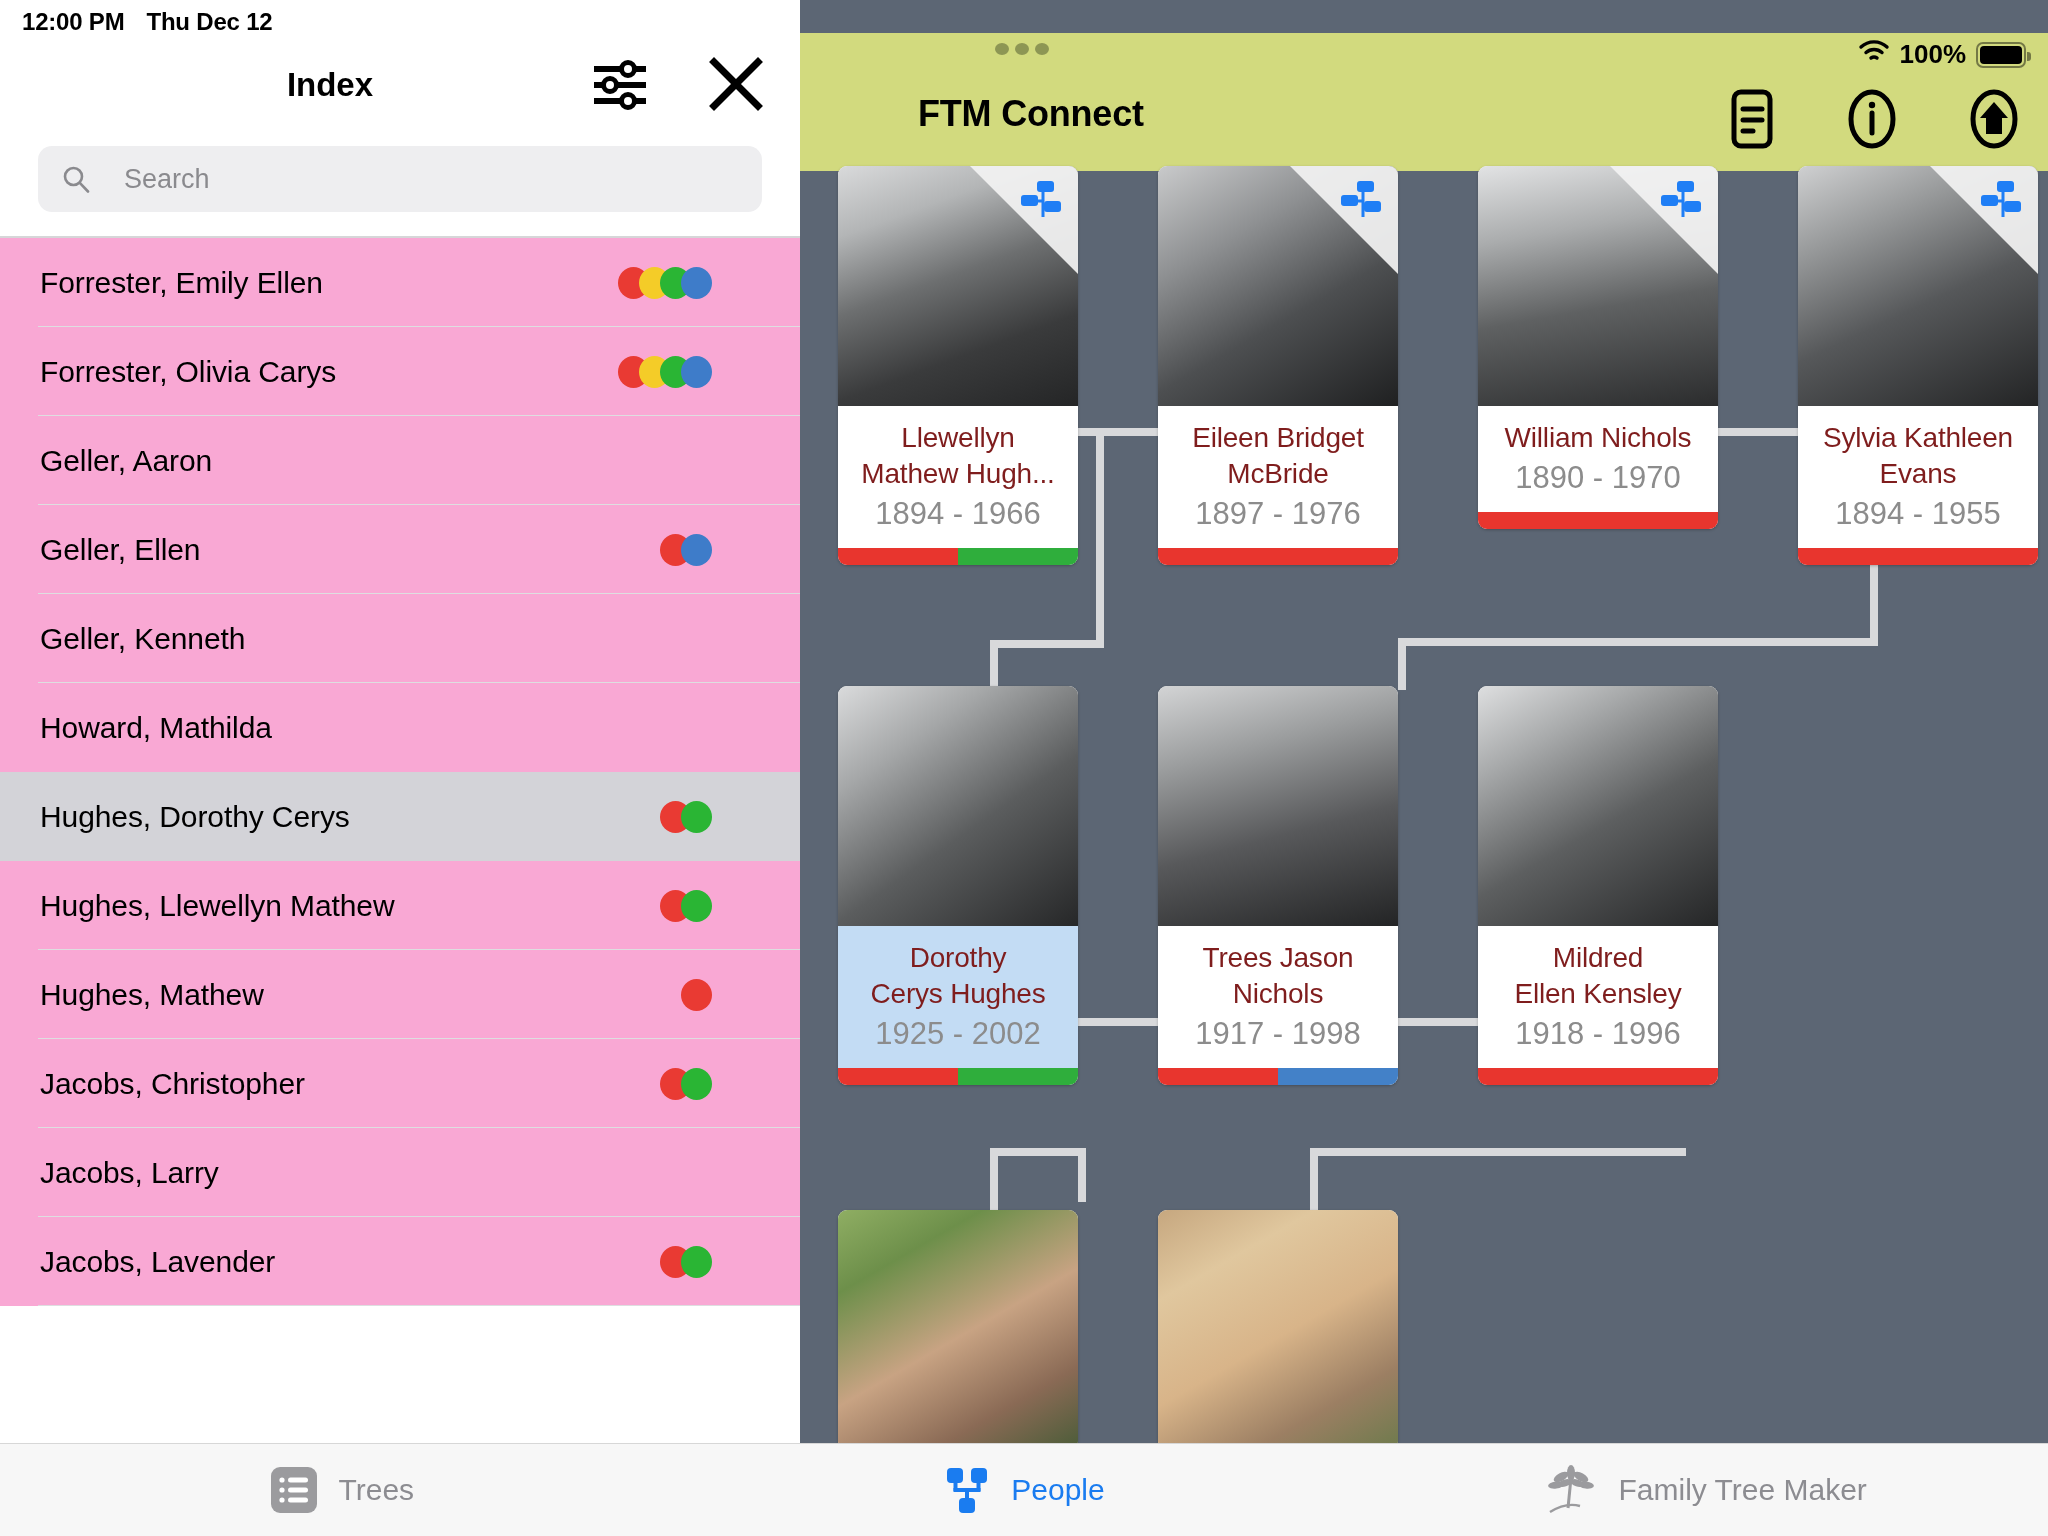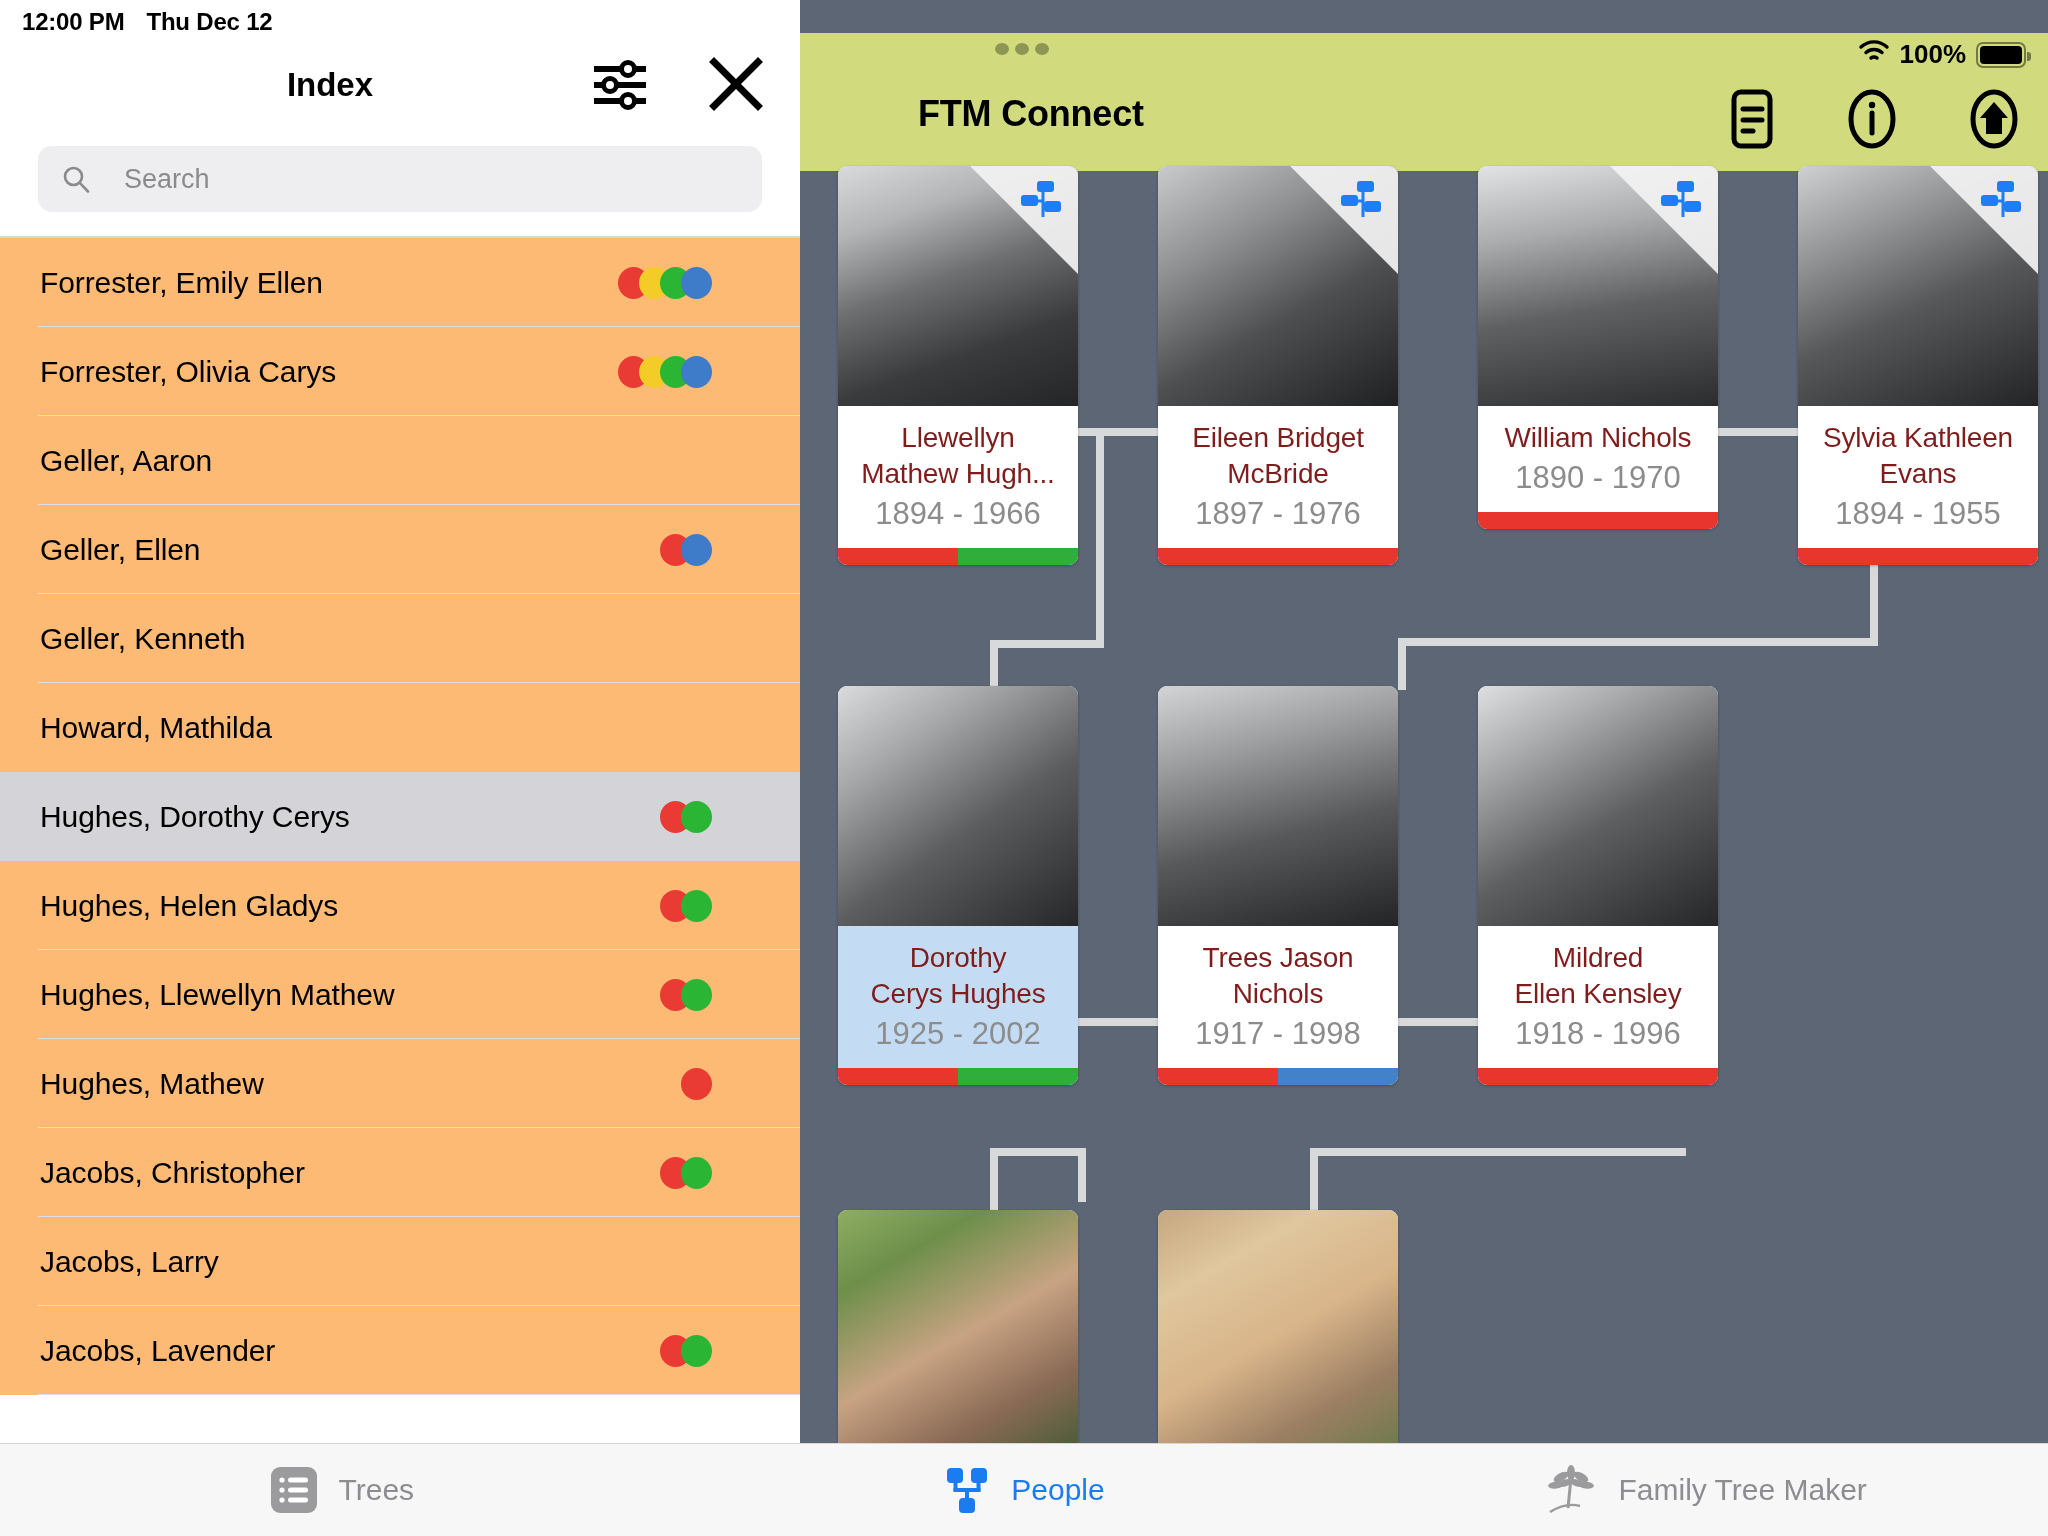--- a/index.html
+++ b/index.html
@@ -67,21 +67,21 @@
     position: absolute; left: 0; top: 238px;
     width: 800px; height: 1205px;
     overflow: hidden;
   }
   .name-row {
     position: relative;
     height: 89px;
     display: flex; align-items: center;
     padding: 0 0 0 40px;
     cursor: pointer;
-    background: #fdba74;
+    background: #f9a8d4;
   }
   .name-row.selected { background: #d3d3d8; }
   .name-row .rule {
     position: absolute; left: 38px; right: 0; bottom: 0;
     height: 1.5px; background: #dedee0;
   }
   .name-row.selected .rule,
   .name-row.before-selected .rule { background: transparent; }
   .row-label {
     font-size: 30px; color: #000; letter-spacing: -0.1px;
@@ -309,28 +309,20 @@
         <div class="name-row">
           <div class="row-label">Geller, Kenneth</div>
           <div class="rule"></div>
         </div>
         <div class="name-row before-selected">
           <div class="row-label">Howard, Mathilda</div>
           <div class="rule"></div>
         </div>
         <div class="name-row selected">
           <div class="row-label">Hughes, Dorothy Cerys</div>
-          <div class="dots">
-            <span class="dot red"></span>
-            <span class="dot green"></span>
-          </div>
-          <div class="rule"></div>
-        </div>
-        <div class="name-row">
-          <div class="row-label">Hughes, Helen Gladys</div>
           <div class="dots">
             <span class="dot red"></span>
             <span class="dot green"></span>
           </div>
           <div class="rule"></div>
         </div>
         <div class="name-row">
           <div class="row-label">Hughes, Llewellyn Mathew</div>
           <div class="dots">
             <span class="dot red"></span>

